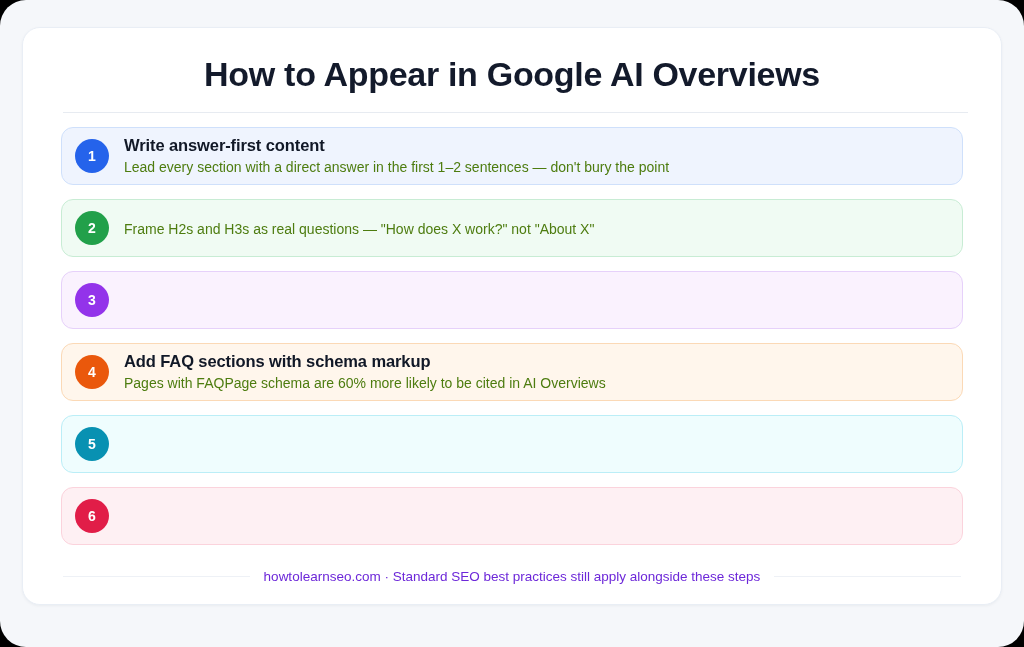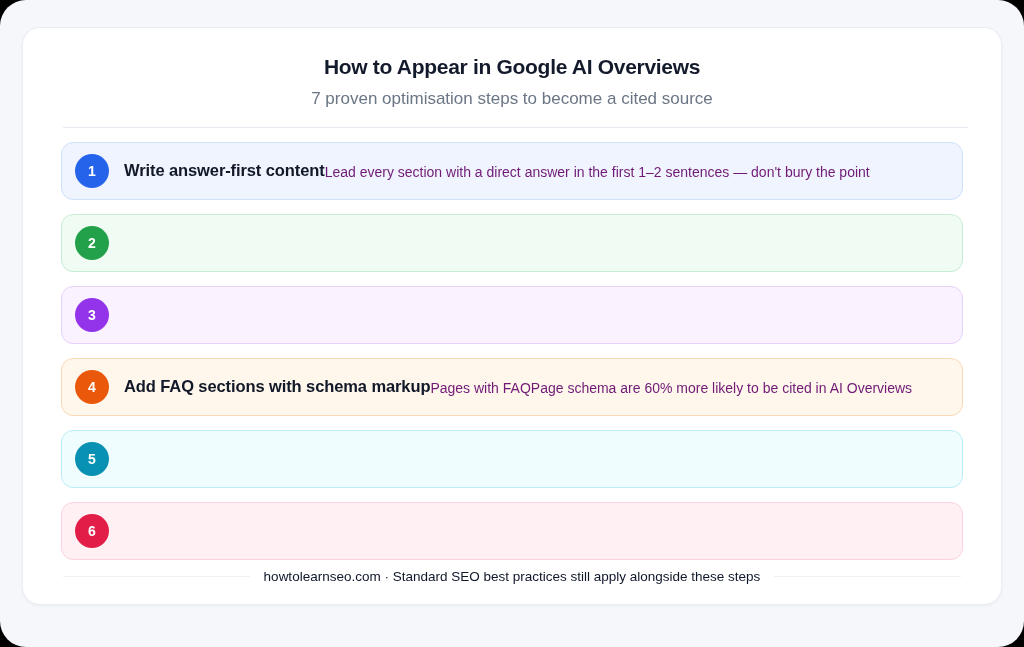--- a/index.html
+++ b/index.html
@@ -32,21 +32,21 @@
     border: 1px solid #e9eef5;
     box-shadow: 0 1px 3px rgba(20, 30, 55, 0.05);
   }
 
   .header {
     padding: 26px 40px 0 40px;
     text-align: center;
   }
 
   .title {
-    font-size: 21px;
+    font-size: 34px;
     font-weight: bold;
     color: #131a2b;
     letter-spacing: -0.3px;
     line-height: 1.2;
   }
 
   .subtitle {
     margin-top: 10px;
     font-size: 17px;
     color: #6b7685;
@@ -88,38 +88,38 @@
     justify-content: center;
     color: #ffffff;
     font-size: 14px;
     font-weight: bold;
     line-height: 1;
   }
 
   .step-text {
     margin-left: 15px;
     display: flex;
-    flex-direction: row;
+    flex-direction: column;
     justify-content: center;
     overflow: hidden;
   }
 
   .step-title {
     font-size: 16.5px;
     font-weight: bold;
     color: #111827;
     line-height: 1.25;
     letter-spacing: -0.1px;
     white-space: nowrap;
   }
 
   .step-desc {
     margin-top: 4px;
     font-size: 14px;
-    color: #701a75;
+    color: #4d7c0f;
     line-height: 1.25;
     white-space: nowrap;
   }
 
   .footer {
     position: absolute;
     left: 0;
     right: 0;
     bottom: 18px;
     text-align: center;
@@ -133,47 +133,47 @@
     height: 1px;
     background: #eef1f6;
   }
 
   .footer-text {
     position: relative;
     display: inline-block;
     background: #ffffff;
     padding: 0 14px;
     font-size: 13.5px;
-    color: #0f172a;
+    color: #6d28d9;
     line-height: 1.3;
   }
 </style>
 </head>
 <body>
 
 <div id="infographic-root">
   <div class="panel">
 
     <div class="header">
       <div class="title">How to Appear in Google AI Overviews</div>
-      <div class="subtitle">7 proven optimisation steps to become a cited source</div>
       <div class="header-divider"></div>
     </div>
 
     <div class="steps" id="steps-list">
         <div class="step-card" style="background: rgb(239, 244, 254); border-color: rgb(207, 224, 251);">
           <div class="badge" style="background: rgb(37, 99, 235);">1</div>
           <div class="step-text">
             <div class="step-title">Write answer-first content</div>
             <div class="step-desc">Lead every section with a direct answer in the first 1–2 sentences — don't bury the point</div>
           </div>
         </div>
         <div class="step-card" style="background: rgb(240, 251, 243); border-color: rgb(200, 236, 212);">
           <div class="badge" style="background: rgb(34, 160, 74);">2</div>
           <div class="step-text">
+            <div class="step-desc">Frame H2s and H3s as real questions — "How does X work?" not "About X"</div>
           </div>
         </div>
         <div class="step-card" style="background: rgb(250, 242, 254); border-color: rgb(230, 209, 250);">
           <div class="badge" style="background: rgb(147, 51, 234);">3</div>
         </div>
         <div class="step-card" style="background: rgb(255, 246, 236); border-color: rgb(251, 217, 182);">
           <div class="badge" style="background: rgb(234, 88, 12);">4</div>
           <div class="step-text">
             <div class="step-title">Add FAQ sections with schema markup</div>
             <div class="step-desc">Pages with FAQPage schema are 60% more likely to be cited in AI Overviews</div>

